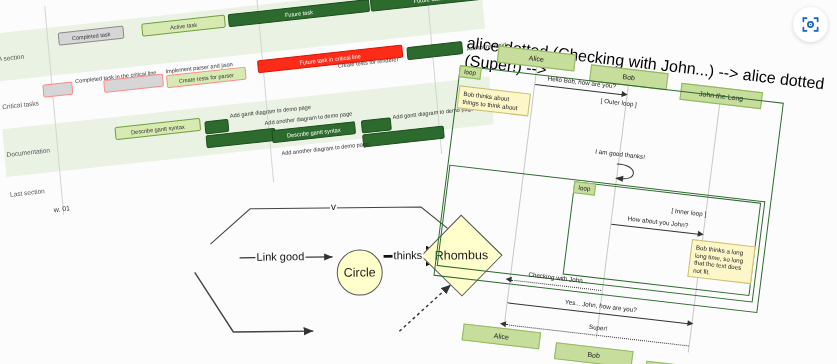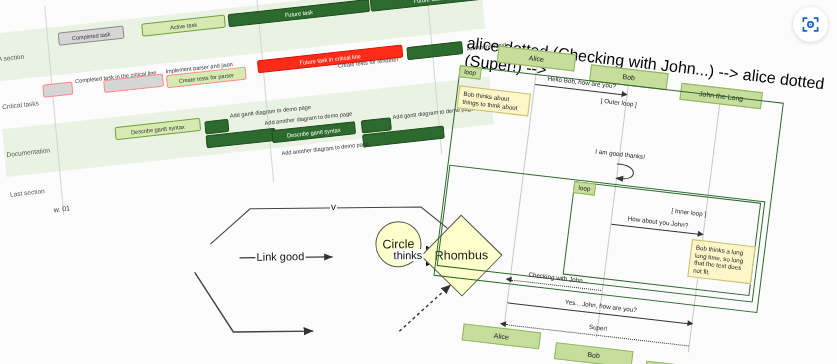--- a/index.html
+++ b/index.html
@@ -46,21 +46,21 @@
     transform-origin:0 0;
   }
   .fnode{
     position:absolute;box-sizing:border-box;
     background:#ffffcc;border:1.6px solid #555;
     display:flex;align-items:center;justify-content:center;
     font-size:12.5px;color:#1a1a1a;white-space:nowrap;
   }
   #n-square{left:22px;top:42px;width:84px;height:26px;}
   #n-round{left:184px;top:117px;width:80px;height:25px;border-radius:6px;}
-  #n-circle{left:204px;top:20px;width:46px;height:46px;border-radius:50%;margin-left:39px;}
+  #n-circle{left:204px;top:48px;width:46px;height:46px;border-radius:50%;}
   #n-rhombus{
     left:300px;top:26px;width:58px;height:58px;
     transform:rotate(45deg);border-width:1.6px;
   }
   #n-rhombus span{transform:rotate(-45deg);display:block;}
   .elabel{
     position:absolute;font-size:11px;color:#111;background:#fcfcfd;
     padding:0 1px;white-space:nowrap;
   }
 

